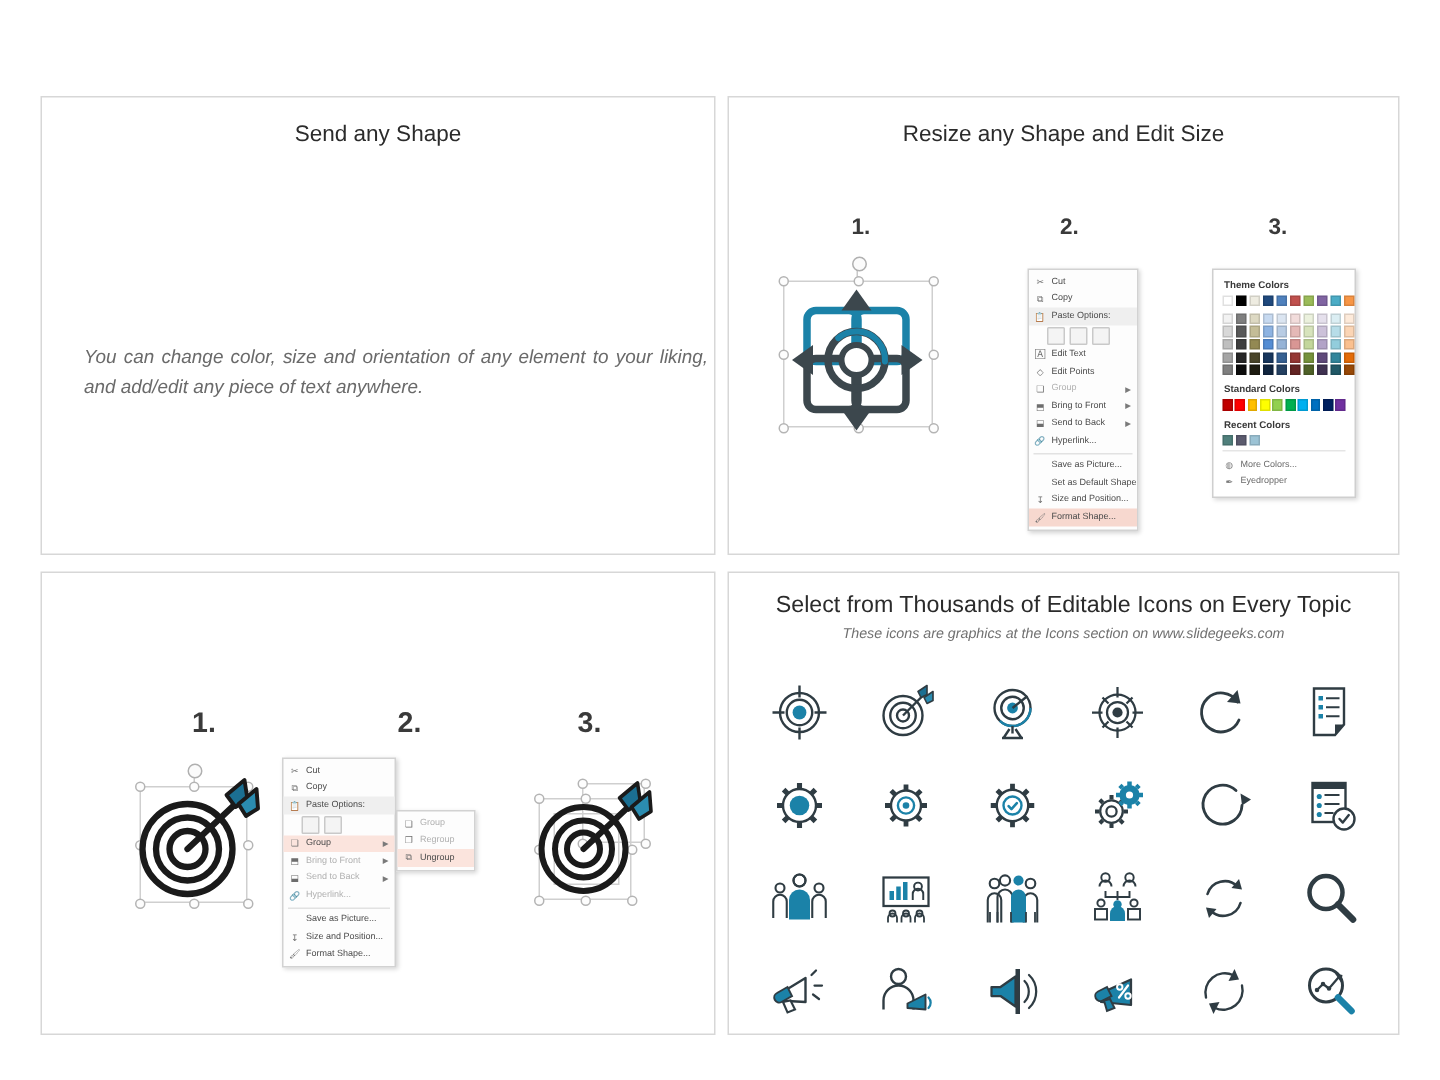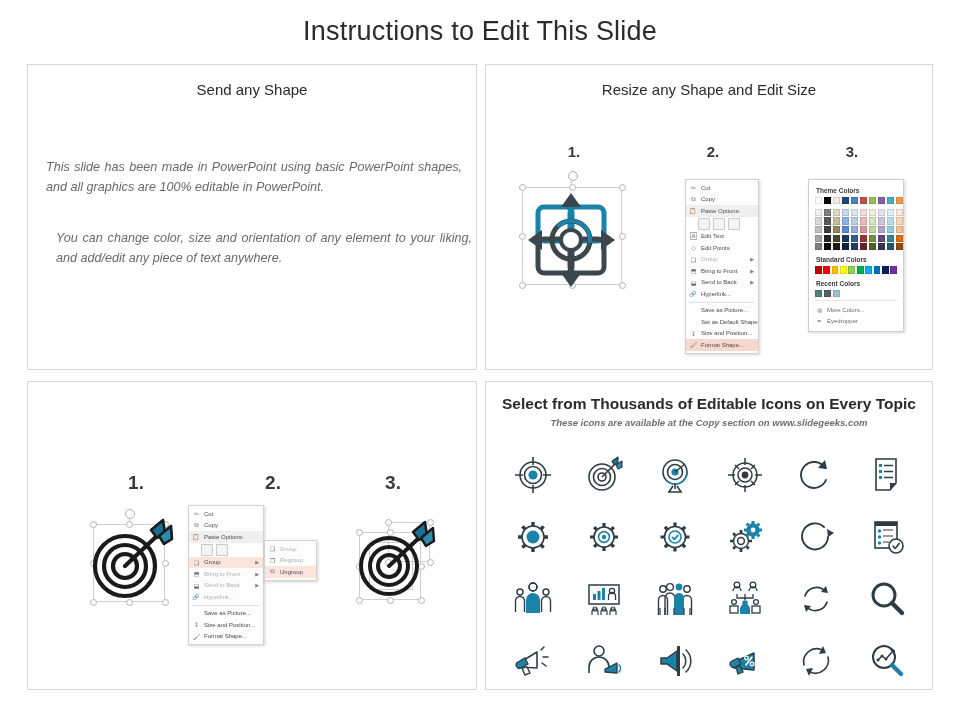--- a/index.html
+++ b/index.html
@@ -16,21 +16,21 @@
     font-size:27px;color:#2b2b2b;letter-spacing:.2px;
   }
 
   
   .panel{
     position:absolute;border:1px solid #d7d7d7;background:#fff;box-sizing:border-box;
   }
   #panel-tl{left:27px;top:64px;width:450px;height:306px;}
   #panel-tr{left:485px;top:64px;width:448px;height:306px;}
   #panel-bl{left:27px;top:381px;width:450px;height:309px;}
-  #panel-br{left:485px;top:381px;width:448px;height:309px;font-weight:bold;}
+  #panel-br{left:485px;top:381px;width:448px;height:309px;}
 
   .panel-head{
     width:100%;text-align:center;font-size:15px;color:#2b2b2b;
     margin-top:16px;
   }
   #panel-br .panel-head{font-size:15.5px;margin-top:13px;}
   .panel-sub{
     width:100%;text-align:center;font-style:italic;font-size:9.5px;
     color:#6f6f6f;margin-top:4px;
   }
@@ -98,25 +98,23 @@
     display:grid;grid-template-columns:repeat(6,1fr);grid-auto-rows:62px;
   }
   .icon-cell{display:flex;align-items:center;justify-content:center;}
   .icon-cell svg{display:block;}
 </style>
 </head>
 <body>
 
 <div id="slide">
 
-  <div class="slide-title">Instructions to Edit This Slide</div>
 
   <div class="panel" id="panel-tl">
     <div class="panel-head">Send any Shape</div>
-    <div class="para" id="para1">This slide has been made in PowerPoint using basic PowerPoint shapes, and all graphics are 100% editable in PowerPoint.</div>
     <div class="para" id="para2">You can change color, size and orientation of any element to your liking, and add/edit any piece of text anywhere.</div>
   </div>
 
   <div class="panel" id="panel-tr">
     <div class="panel-head">Resize any Shape and Edit Size</div>
 
     <div class="step-num" style="left:68px;top:78px;">1.</div>
     <div class="step-num" style="left:207px;top:78px;">2.</div>
     <div class="step-num" style="left:346px;top:78px;">3.</div>
 
@@ -465,21 +463,21 @@
         <g stroke="#1a1a1a" stroke-width="2.4" stroke-linejoin="round">
           <path d="M80 18 l12 -10 l2 13 l-8 5 z" fill="#1b6f92"></path>
           <path d="M88 24 l12 -10 l1 13 l-8 5 z" fill="#2b8cb0"></path>
         </g>
       </svg>
     </div>
   </div>
 
   <div class="panel" id="panel-br">
     <div class="panel-head">Select from Thousands of Editable Icons on Every Topic</div>
-    <div class="panel-sub">These icons are available  at the Copy section on  www.slidegeeks.com</div>
+    <div class="panel-sub">These icons are graphics  at the Icons section on  www.slidegeeks.com</div>
 
     <div class="icon-grid">
 
       <div class="icon-cell">
         <svg width="42" height="42" viewBox="0 0 42 42">
           <g fill="none" stroke="#2f3c43" stroke-width="1.6">
             <circle cx="21" cy="21" r="13"></circle>
               <circle cx="21" cy="21" r="8.5"></circle>
             <path d="M21 3 v8 M21 31 v8 M3 21 h8 M31 21 h8"></path>
           </g>

